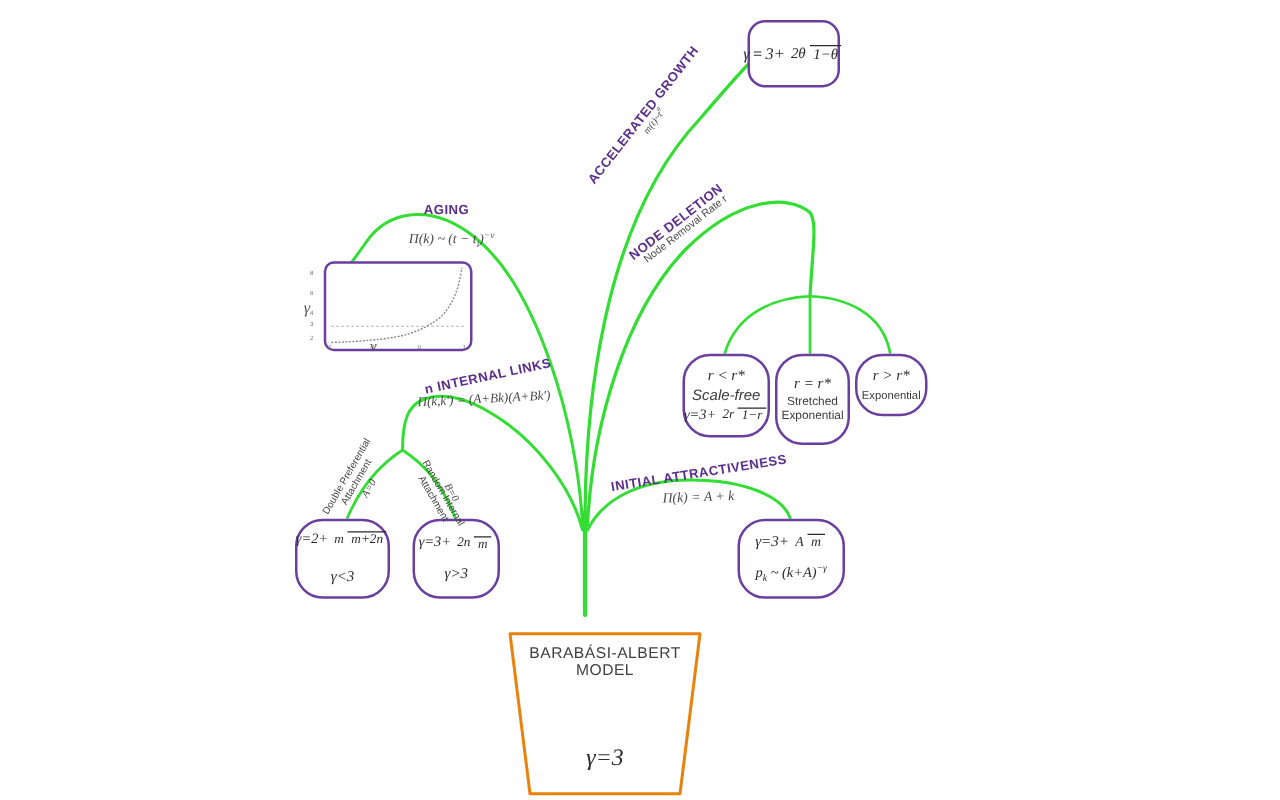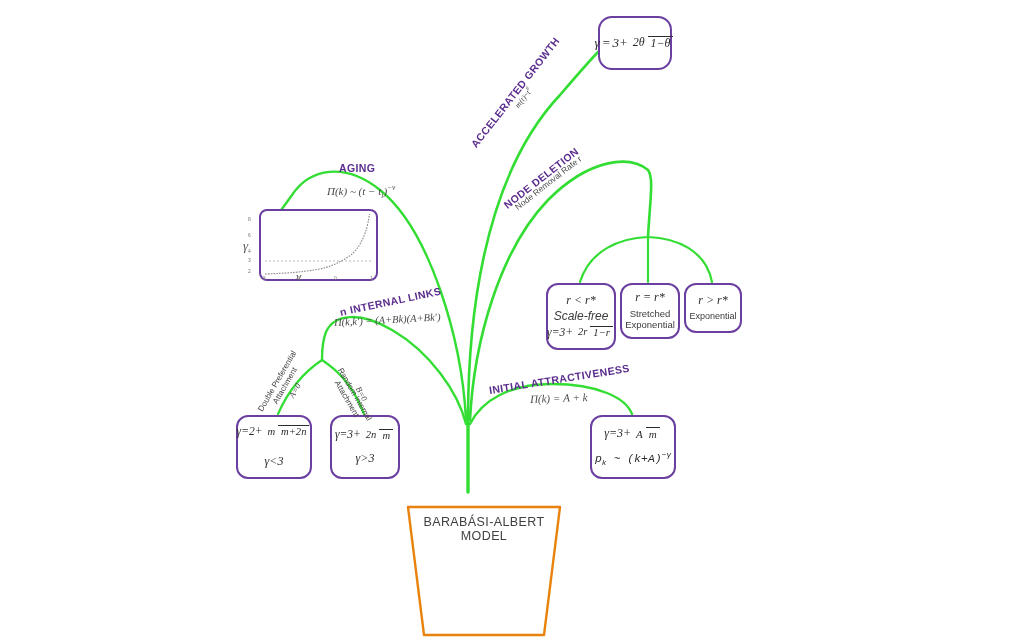--- a/index.html
+++ b/index.html
@@ -1,19 +1,19 @@
 <!DOCTYPE html>
 <html><head>
 <meta charset="utf-8">
 <style>
   html,body{margin:0;padding:0;background:#ffffff;}
   body{width:1024px;height:640px;overflow:hidden;font-family:"Liberation Sans",sans-serif;}
   #stage{position:relative;width:1024px;height:640px;background:#fff;}
   svg.layer{position:absolute;left:0;top:0;width:1024px;height:640px;overflow:visible;}
-  .node{position:absolute;box-sizing:border-box;border:2.2px solid #6B3FA0;border-radius:12px;background:#fff;
+  .node{position:absolute;box-sizing:border-box;border:2.2px solid #6B3FA0;border-radius:22px;background:#fff;
         display:flex;flex-direction:column;align-items:center;justify-content:center;color:#333;}
   .mathline{font-family:"Liberation Serif",serif;font-style:italic;color:#2b2b2b;white-space:nowrap;line-height:1.15;}
   .plainline{font-family:"Liberation Sans",sans-serif;color:#3a3a3a;white-space:nowrap;text-align:center;line-height:1.15;}
   .frac{display:inline-flex;flex-direction:row;align-items:center;vertical-align:middle;margin:0 2px;
         font-family:"Liberation Serif",serif;}
   .frac .num{padding:0 3px;font-size:.92em;}
   .frac .den{padding:0 3px;border-top:1.2px solid #2b2b2b;font-size:.92em;}
   .sup{font-size:.68em;vertical-align:super;}
   .sub{font-size:.68em;vertical-align:sub;}
   .branch-label{position:absolute;color:#5B2D8E;font-weight:700;letter-spacing:.4px;white-space:nowrap;
@@ -55,20 +55,23 @@
       <path d="M470,424 C482,400 510,384 552,384 C598,384 626,398 632,414" stroke-width="2.4"></path>
     </g>
   </svg>
 
   <div id="rootnode" style="left:400px;top:504px;width:168px;height:134px;">
     <svg width="168" height="134" viewBox="0 0 168 134" style="position:absolute;left:0;top:0;">
       <path d="M8,3 L160,3 L144,131 L24,131 Z" fill="#ffffff" stroke="#E8820C" stroke-width="2.4" stroke-linejoin="round"></path>
     </svg>
     <div style="position:absolute;left:0;top:11px;width:168px;" class="root-title">BARABÁSI-ALBERT</div>
     <div style="position:absolute;left:0;top:25px;width:168px;text-align:center;" class="root-title">MODEL</div>
+    <div style="position:absolute;left:0;top:92px;width:168px;text-align:center;font-size:19px;" class="mathline">
+      <span>γ</span><span>=</span><span>3</span>
+    </div>
   </div>
 
   <div class="node" style="left:598px;top:16px;width:74px;height:54px;border-radius:14px;">
     <div class="mathline" style="font-size:13px;display:flex;align-items:center;">
       <span>γ</span>
       <span style="margin:0 2px;">=</span>
       <span>3</span>
       <span>+</span>
       <span class="frac">
         <span class="num">2θ</span>
@@ -85,21 +88,21 @@
       <span>=</span>
       <span>3</span>
       <span>+</span>
       <span class="frac">
         <span class="num">2r</span>
         <span class="den">1−r</span>
       </span>
     </div>
   </div>
 
-  <div class="node" style="left:620px;top:283px;width:60px;height:56px;">
+  <div class="node" style="left:620px;top:283px;width:60px;height:73px;">
     <div class="mathline" style="font-size:12px;">r = r*</div>
     <div class="plainline" style="font-size:9.5px;margin-top:4px;">Stretched</div>
     <div class="plainline" style="font-size:9.5px;">Exponential</div>
   </div>
 
   <div class="node" style="left:684px;top:283px;width:58px;height:50px;">
     <div class="mathline" style="font-size:12px;">r &gt; r*</div>
     <div class="plainline" style="font-size:9px;margin-top:3px;">Exponential</div>
   </div>
 
@@ -135,21 +138,21 @@
     <div class="mathline" style="font-size:12px;display:flex;align-items:center;">
       <span>γ</span>
       <span>=</span>
       <span>3</span>
       <span>+</span>
       <span class="frac">
         <span class="num">A</span>
         <span class="den">m</span>
       </span>
     </div>
-    <div class="mathline" style="font-size:11.5px;margin-top:9px;font-family:Liberation Mono, monospace;">
+    <div class="mathline" style="font-size:11.5px;margin-top:9px;">
       <span>p</span><span class="sub">k</span>
       <span>~</span>
       <span>(k+A)</span><span class="sup">−γ</span>
     </div>
   </div>
 
   <div id="chartbox" style="left:259px;top:209px;width:119px;height:72px;">
     <svg width="115" height="68" viewBox="0 0 115 68" style="position:absolute;left:0;top:0;">
       <line x1="4" y1="50" x2="111" y2="50" stroke="#aaaaaa" stroke-width="0.8" stroke-dasharray="2,2"></line>
       <path d="M4,63 C25,62.3 42,61 56,58.5 C70,56 80,51 90,44 C98,37 103,27 106,16 C107.5,10 108,6 108.5,3" fill="none" stroke="#888888" stroke-width="1.1" stroke-dasharray="1.6,1.2"></path>

